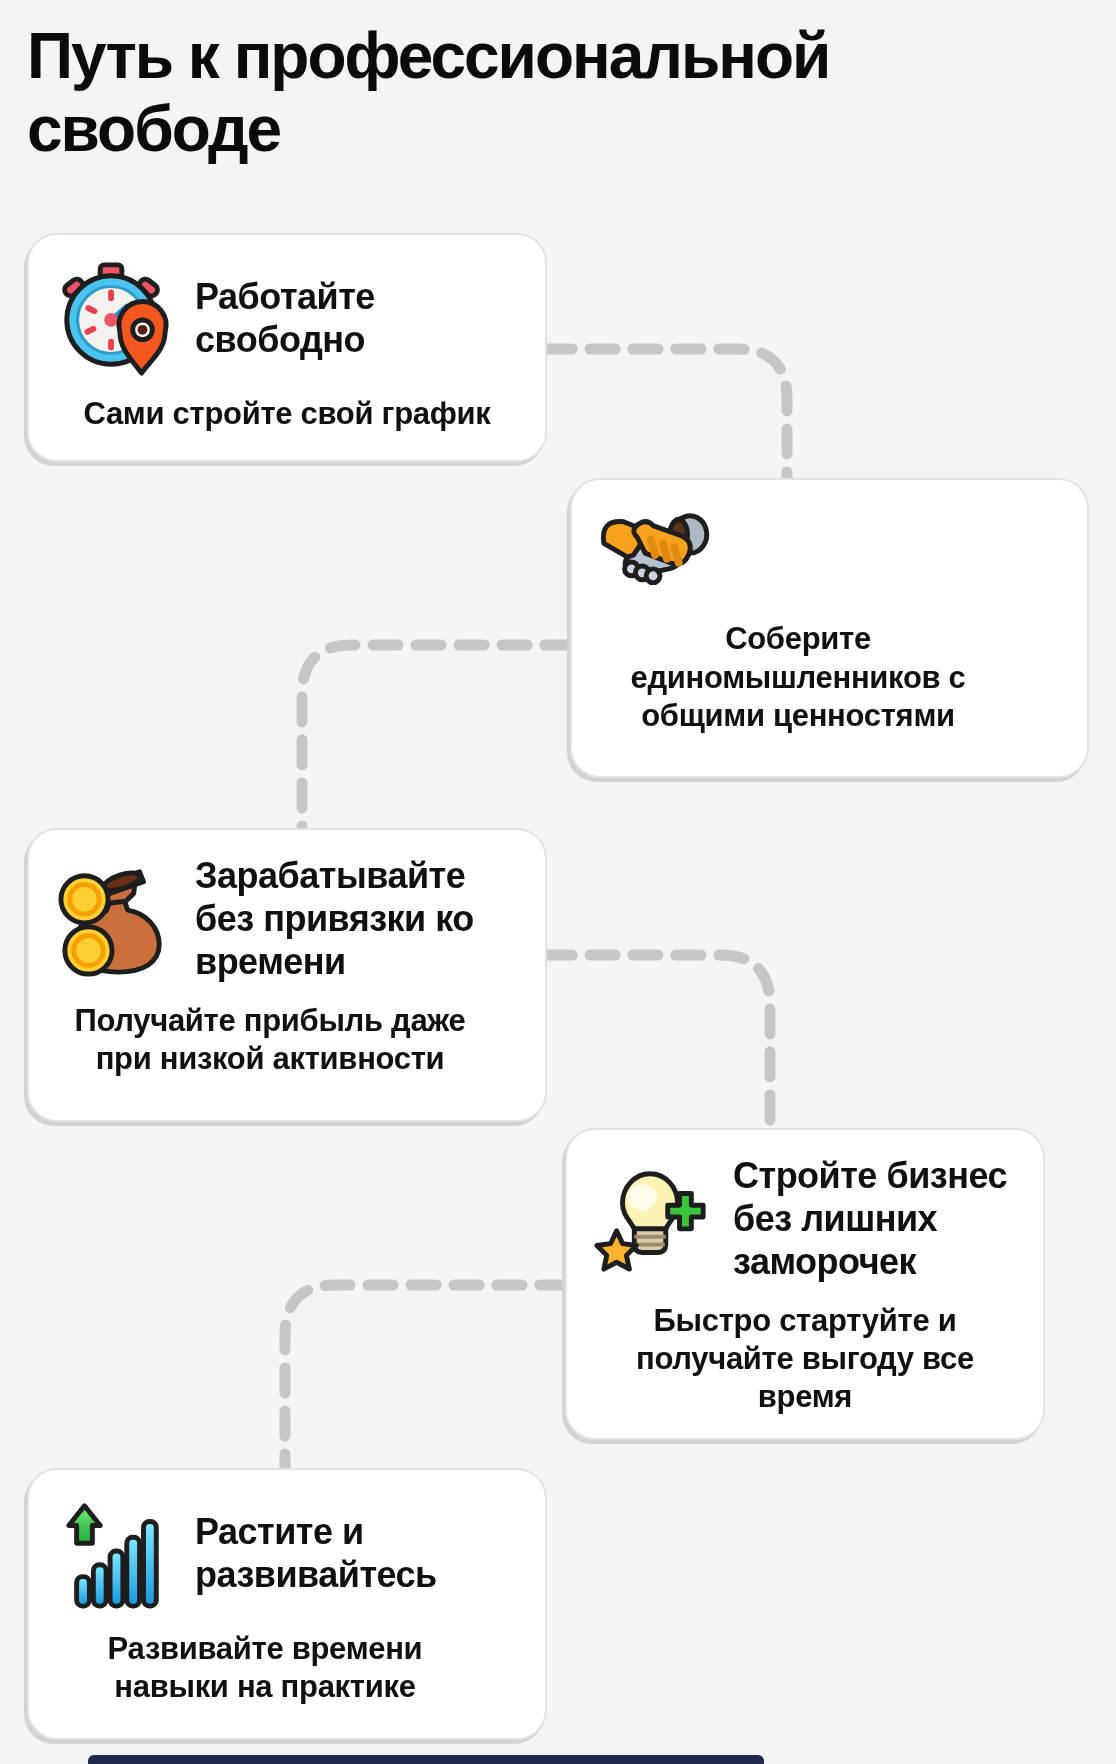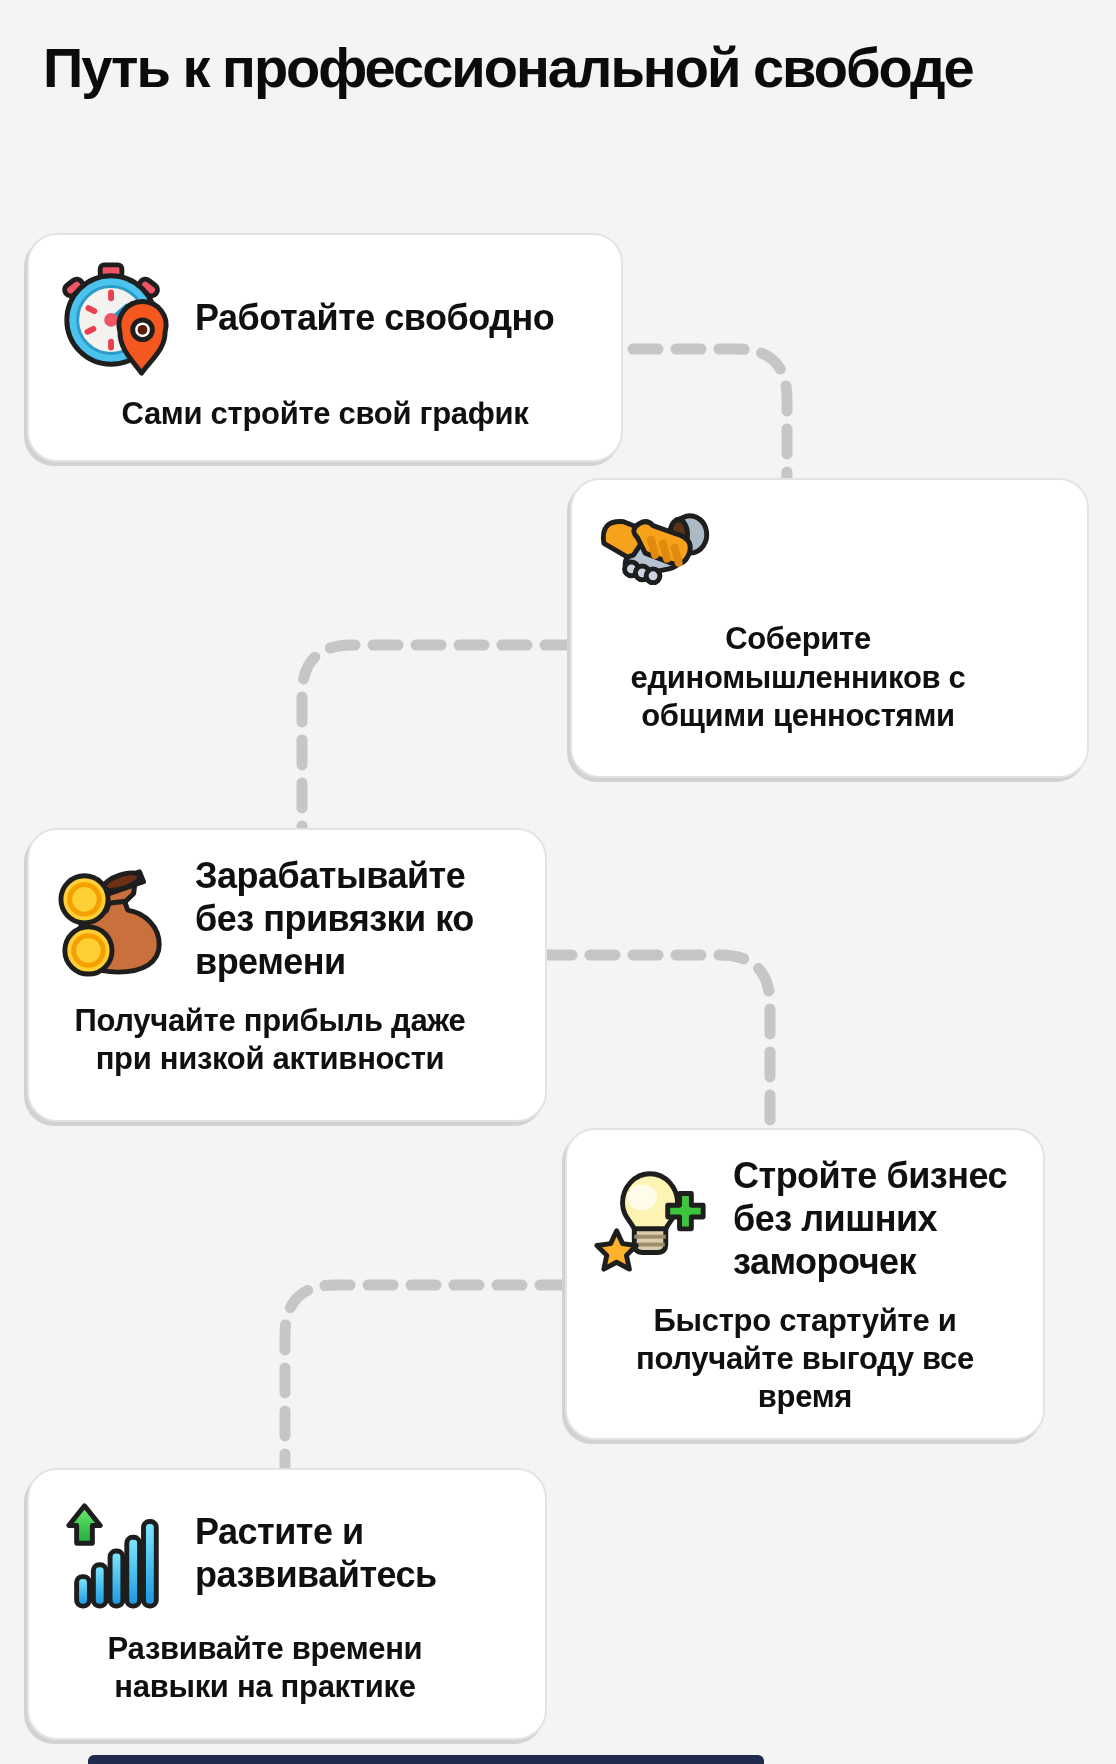--- a/index.html
+++ b/index.html
@@ -4,22 +4,22 @@
 <style>
   html,body{margin:0;padding:0;}
   body{
     width:1116px;height:1764px;position:relative;overflow:hidden;
     background:#f4f4f4;
     font-family:"Liberation Sans", sans-serif;
     color:#101010;
   }
   .page-title{
     position:absolute;left:27px;top:20px;width:1050px;
-    font-size:56px;font-weight:bold;line-height:1.14;letter-spacing:-2px;
-    color:#0b0b0b;margin:16px;
+    font-size:64px;font-weight:bold;line-height:1.14;letter-spacing:-2px;
+    color:#0b0b0b;margin:0;
   }
   .connectors{
     position:absolute;left:0;top:0;width:1116px;height:1764px;z-index:0;
     pointer-events:none;
   }
   .connectors path{
     fill:none;stroke:#c6c6c6;stroke-width:11;
     stroke-linecap:round;stroke-dasharray:25 18;
   }
   .card{
@@ -32,21 +32,21 @@
   .icon-box{flex:0 0 118px;width:118px;display:flex;align-items:center;justify-content:center;}
   .icon-box svg{width:118px;height:auto;display:block;}
   .card-title{
     font-size:36px;font-weight:bold;line-height:1.2;letter-spacing:-0.5px;color:#101010;
   }
   .card-desc{
     font-size:31px;font-weight:bold;line-height:1.24;letter-spacing:-0.3px;color:#101010;
     margin-top:18px;
     text-align:center;
   }
-  .card-1{left:27px;top:233px;width:596px;height:229px;}
+  .card-1{left:27px;top:233px;width:520px;height:229px;}
   .card-2{left:570px;top:478px;width:519px;height:300px;}
   .card-3{left:27px;top:828px;width:520px;height:294px;}
   .card-4{left:565px;top:1128px;width:480px;height:312px;}
   .card-5{left:27px;top:1468px;width:520px;height:272px;}
   .card-2 .card-desc{max-width:400px;}
   .card-3 .card-desc{max-width:430px;}
   .card-5 .card-desc{max-width:420px;}
   .bottom-bar{
     position:absolute;left:88px;top:1755px;width:676px;height:9px;
     background:#1f2a4d;border-radius:6px 6px 0 0;z-index:2;

